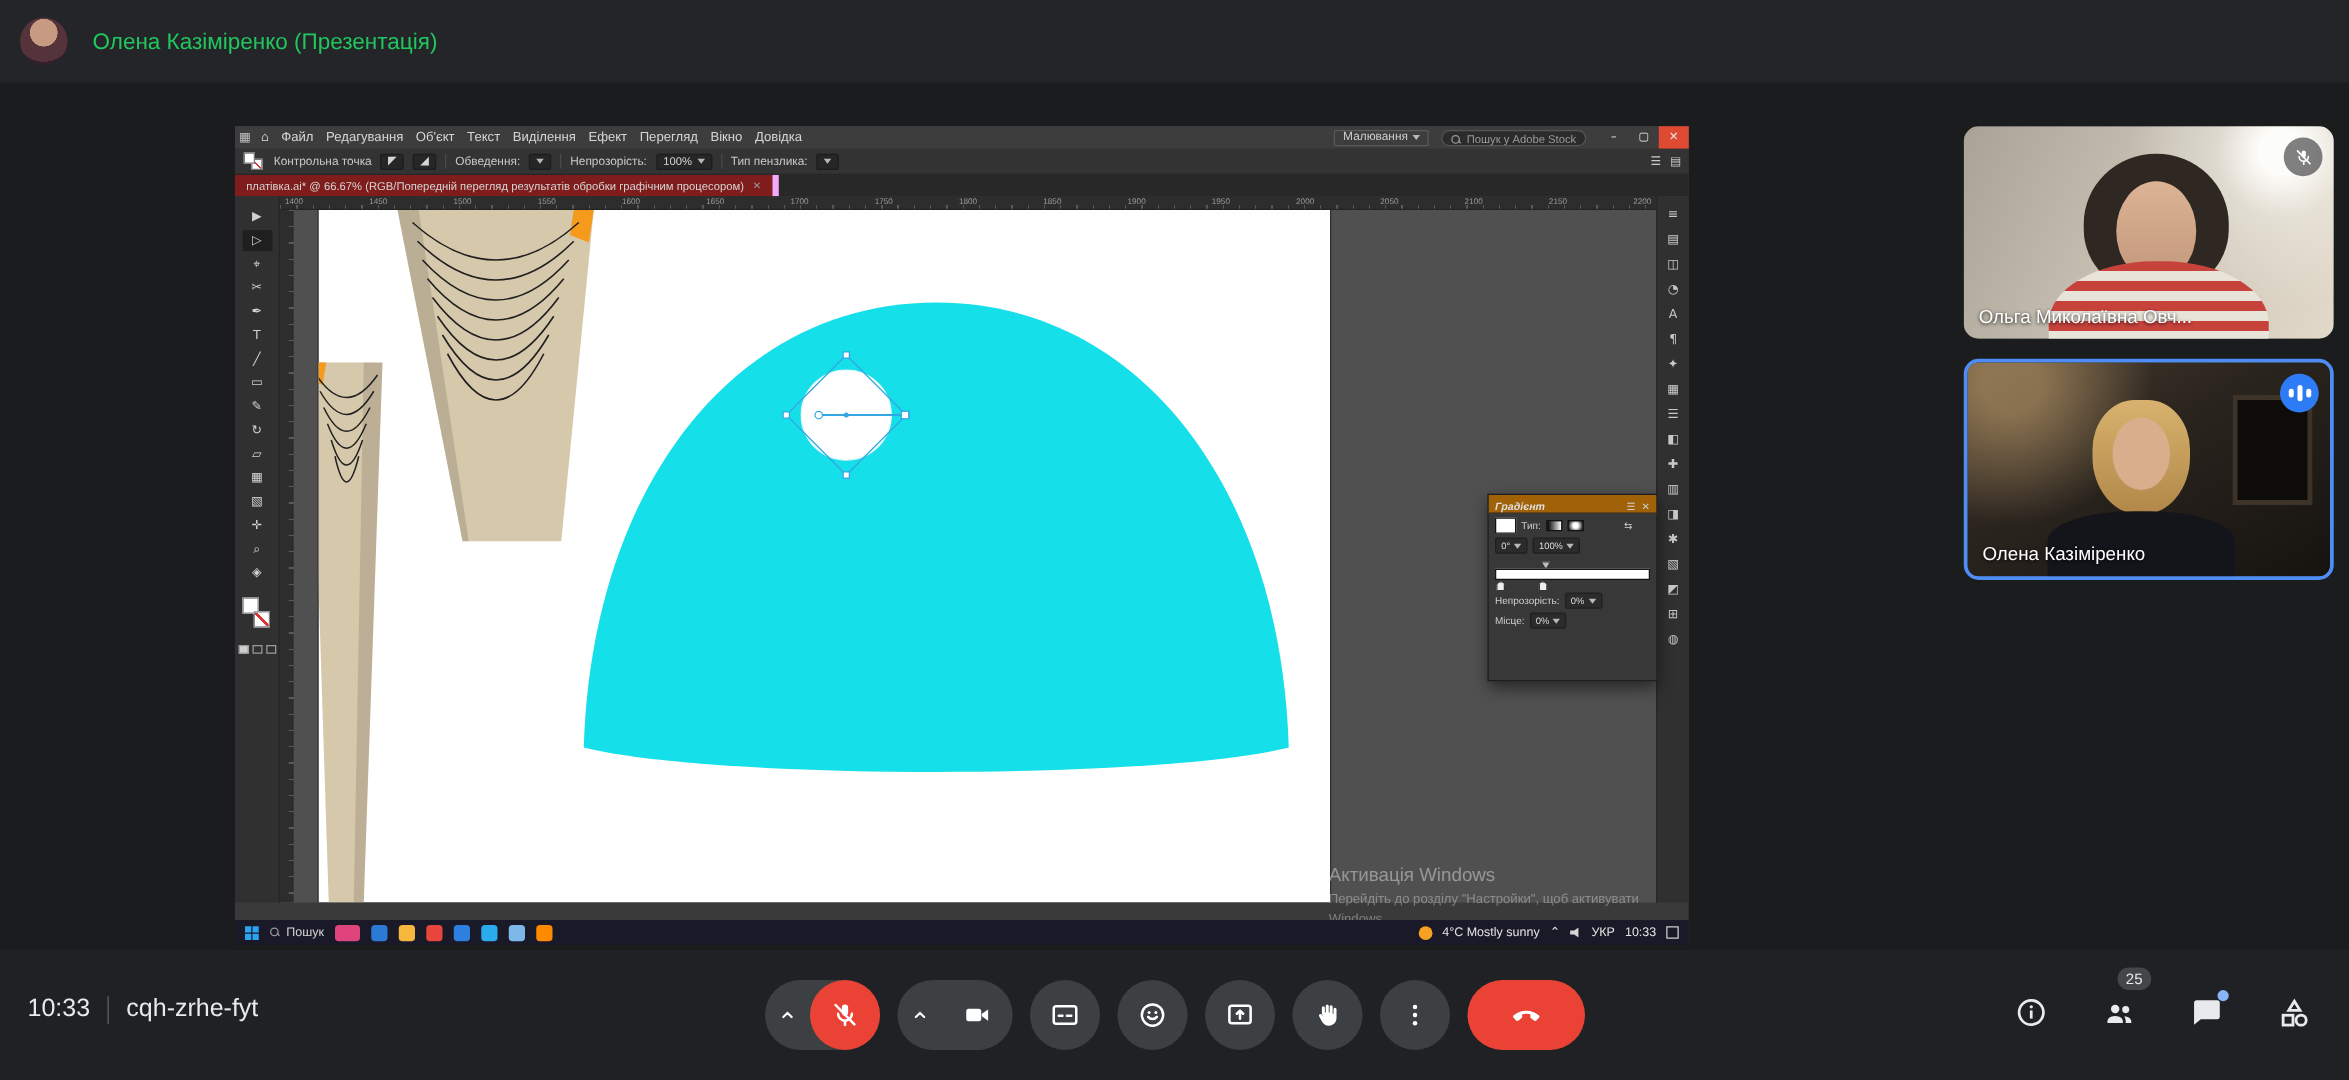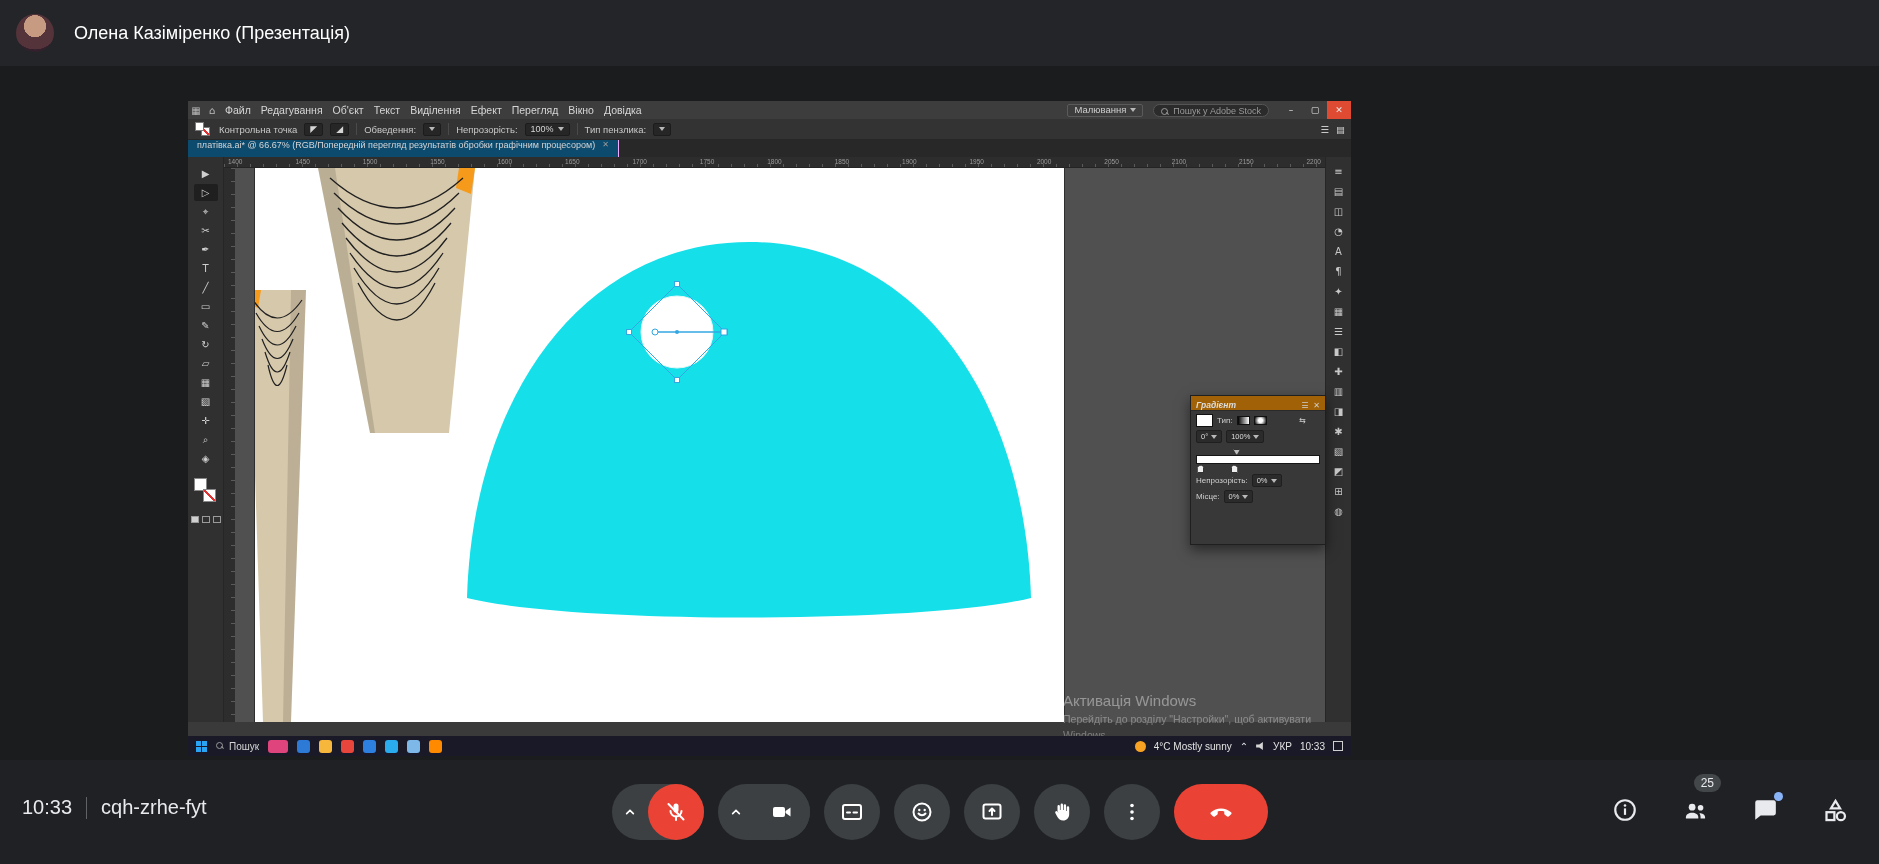--- a/index.html
+++ b/index.html
@@ -5,21 +5,21 @@
   * { margin:0; padding:0; box-sizing:border-box; }
   html,body { width:1879px; height:864px; overflow:hidden; background:#1b1c1e;
     font-family:"Liberation Sans","DejaVu Sans",sans-serif; }
   .g { font-family:"DejaVu Sans",sans-serif; }
 
   
   .topbar { position:absolute; top:0; left:0; right:0; height:66px; background:#232528;
     display:flex; align-items:center; padding-left:16px; z-index:10; }
   .topbar .avatar { width:38px; height:38px; border-radius:50%;
     background:radial-gradient(circle at 50% 32%, #c79b82 0 34%, #54333a 35% 72%, #33202c 73%); margin-right:20px; }
-  .topbar .title { color:#ffffff; font-size:18px; }
+  .topbar .title { color:#22c55e; font-size:18px; }
 
   
   .share { position:absolute; left:188px; top:101px; width:1163px; height:655px; background:#3a3a3a; }
   .ai-title { position:absolute; top:0; left:0; right:0; height:18px; background:#3d3d3d;
     display:flex; align-items:center; color:#d6d6d6; font-size:10.5px; }
   .ai-title .appico { width:16px; text-align:center; color:#bdbdbd; font-size:10px; }
   .ai-title .menu-item { padding:0 5px; cursor:default; }
   .ai-title .spacer { flex:1; }
   .mode-box { border:1px solid #5a5a5a; border-radius:2px; padding:0 6px; height:13px; line-height:12px;
     font-size:9.5px; color:#cfcfcf; display:flex; align-items:center; gap:4px; margin-right:10px; }
@@ -42,21 +42,21 @@
   .sw-mini { position:relative; width:18px; height:16px; }
   .sw-mini .back { position:absolute; left:7px; top:6px; width:9px; height:9px; background:
     linear-gradient(45deg, transparent 42%, #d33 42% 58%, transparent 58%), #fff; border:1px solid #777; }
   .sw-mini .front { position:absolute; left:1px; top:1px; width:9px; height:9px; background:#fff; border:1px solid #777; }
   .cbox { background:#262626; border:1px solid #1c1c1c; border-radius:2px; height:13px; line-height:12px;
     padding:0 5px; display:flex; align-items:center; gap:4px; font-size:9px; color:#d5d5d5; }
   .vsep { width:1px; height:12px; background:#4a4a4a; }
 
   .ai-tabbar { position:absolute; top:39px; left:0; right:0; height:17px; background:#282828;
     display:flex; align-items:flex-end; }
-  .doc-tab { height:17px; background:#0c4a6e; border-right:1px solid #f0abfc; display:flex; align-items:flex-start;
+  .doc-tab { height:17px; background:#7f1d1d; border-right:5px solid #f0abfc; display:flex; align-items:center;
     gap:7px; padding:0 9px; font-size:9px; color:#d5d5d5; }
   .doc-tab .x { color:#9a9a9a; font-size:8px; }
 
   .ai-ruler { position:absolute; top:56px; left:36px; right:26px; height:11px; background:#2d2d2d;
     border-bottom:1px solid #242424;
     background-image:repeating-linear-gradient(90deg,#5a5a5a 0 1px,transparent 1px 13px);
     background-size:100% 4px; background-position:0 7px; background-repeat:no-repeat; }
   .ai-ruler .nums { position:absolute; inset:0; display:flex; justify-content:space-between;
     padding:0 4px; font-size:6.5px; color:#9c9c9c; line-height:9px; }
 
@@ -473,21 +473,57 @@
       <i class="tray-speaker"></i>
       <span>УКР</span>
       <span>10:33</span>
       <i class="notifbox"></i>
     </span>
   </div>
 </section>
 
 <aside class="tiles">
 
-
+  <div class="tile t1">
+    <div class="photo1">
+      <div class="flare"></div>
+      <div class="hair"></div>
+      <div class="face"></div>
+      <div class="shirt"></div>
+    </div>
+    <div class="badge">
+      <svg width="16" height="16" viewBox="0 0 24 24">
+        <rect x="9.5" y="3.5" width="5" height="9" rx="2.5" fill="#fff"></rect>
+        <g fill="none" stroke="#fff" stroke-width="2" stroke-linecap="round">
+          <path d="M6.5 11a5.5 5.5 0 0 0 11 0"></path>
+          <path d="M12 16.5V20"></path>
+          <path d="M4.5 4l15 15.5"></path>
+        </g>
+      </svg>
+    </div>
+    <span class="name">Ольга Миколаївна Овч...</span>
+  </div>
+
+  <div class="tile t2" style="border-color: rgb(78, 141, 246);">
+    <div class="photo2">
+      <div class="glow"></div>
+      <div class="frame"></div>
+      <div class="hair"></div>
+      <div class="face"></div>
+      <div class="body"></div>
+    </div>
+    <div class="badge speak" style="background: rgb(46, 123, 246);">
+      <span class="eq">
+          <i></i>
+          <i></i>
+          <i></i>
+        </span>
+    </div>
+    <span class="name">Олена Казіміренко</span>
+  </div>
 
 </aside>
 
 <footer class="bar">
 
   <div class="bar-left">
     <span>10:33</span>
     <i class="sep"></i>
     <span>cqh-zrhe-fyt</span>
   </div>

